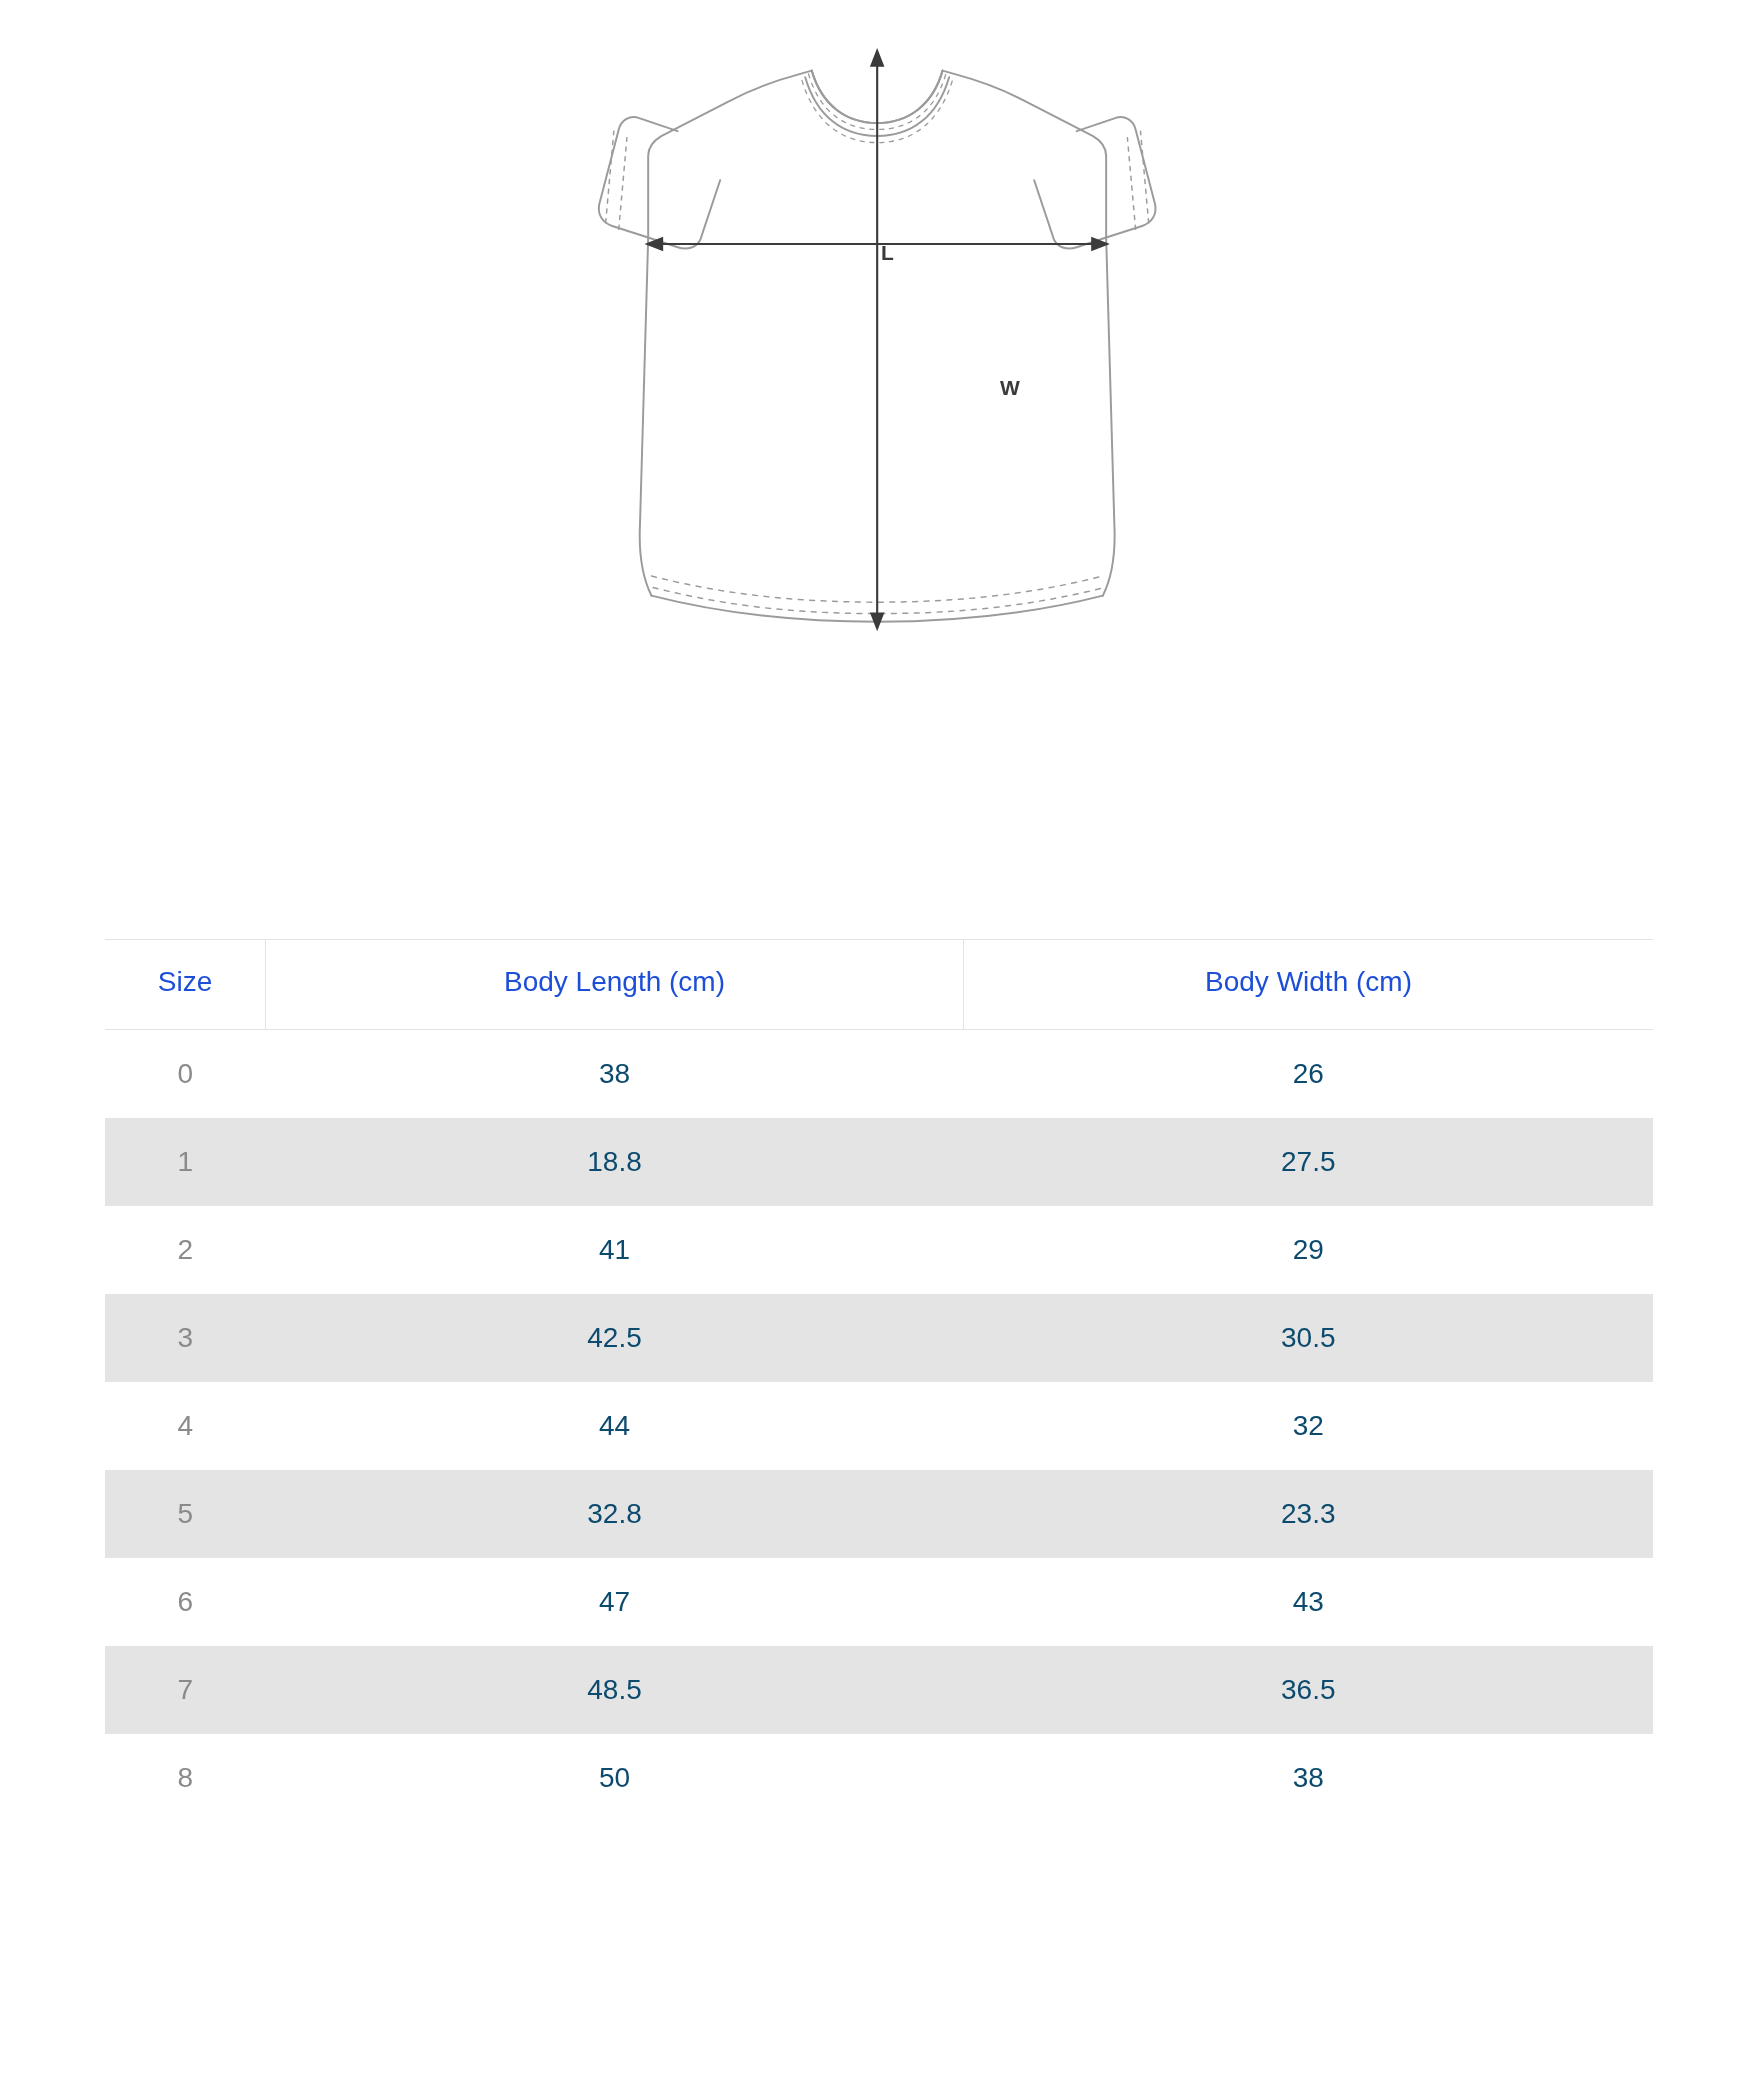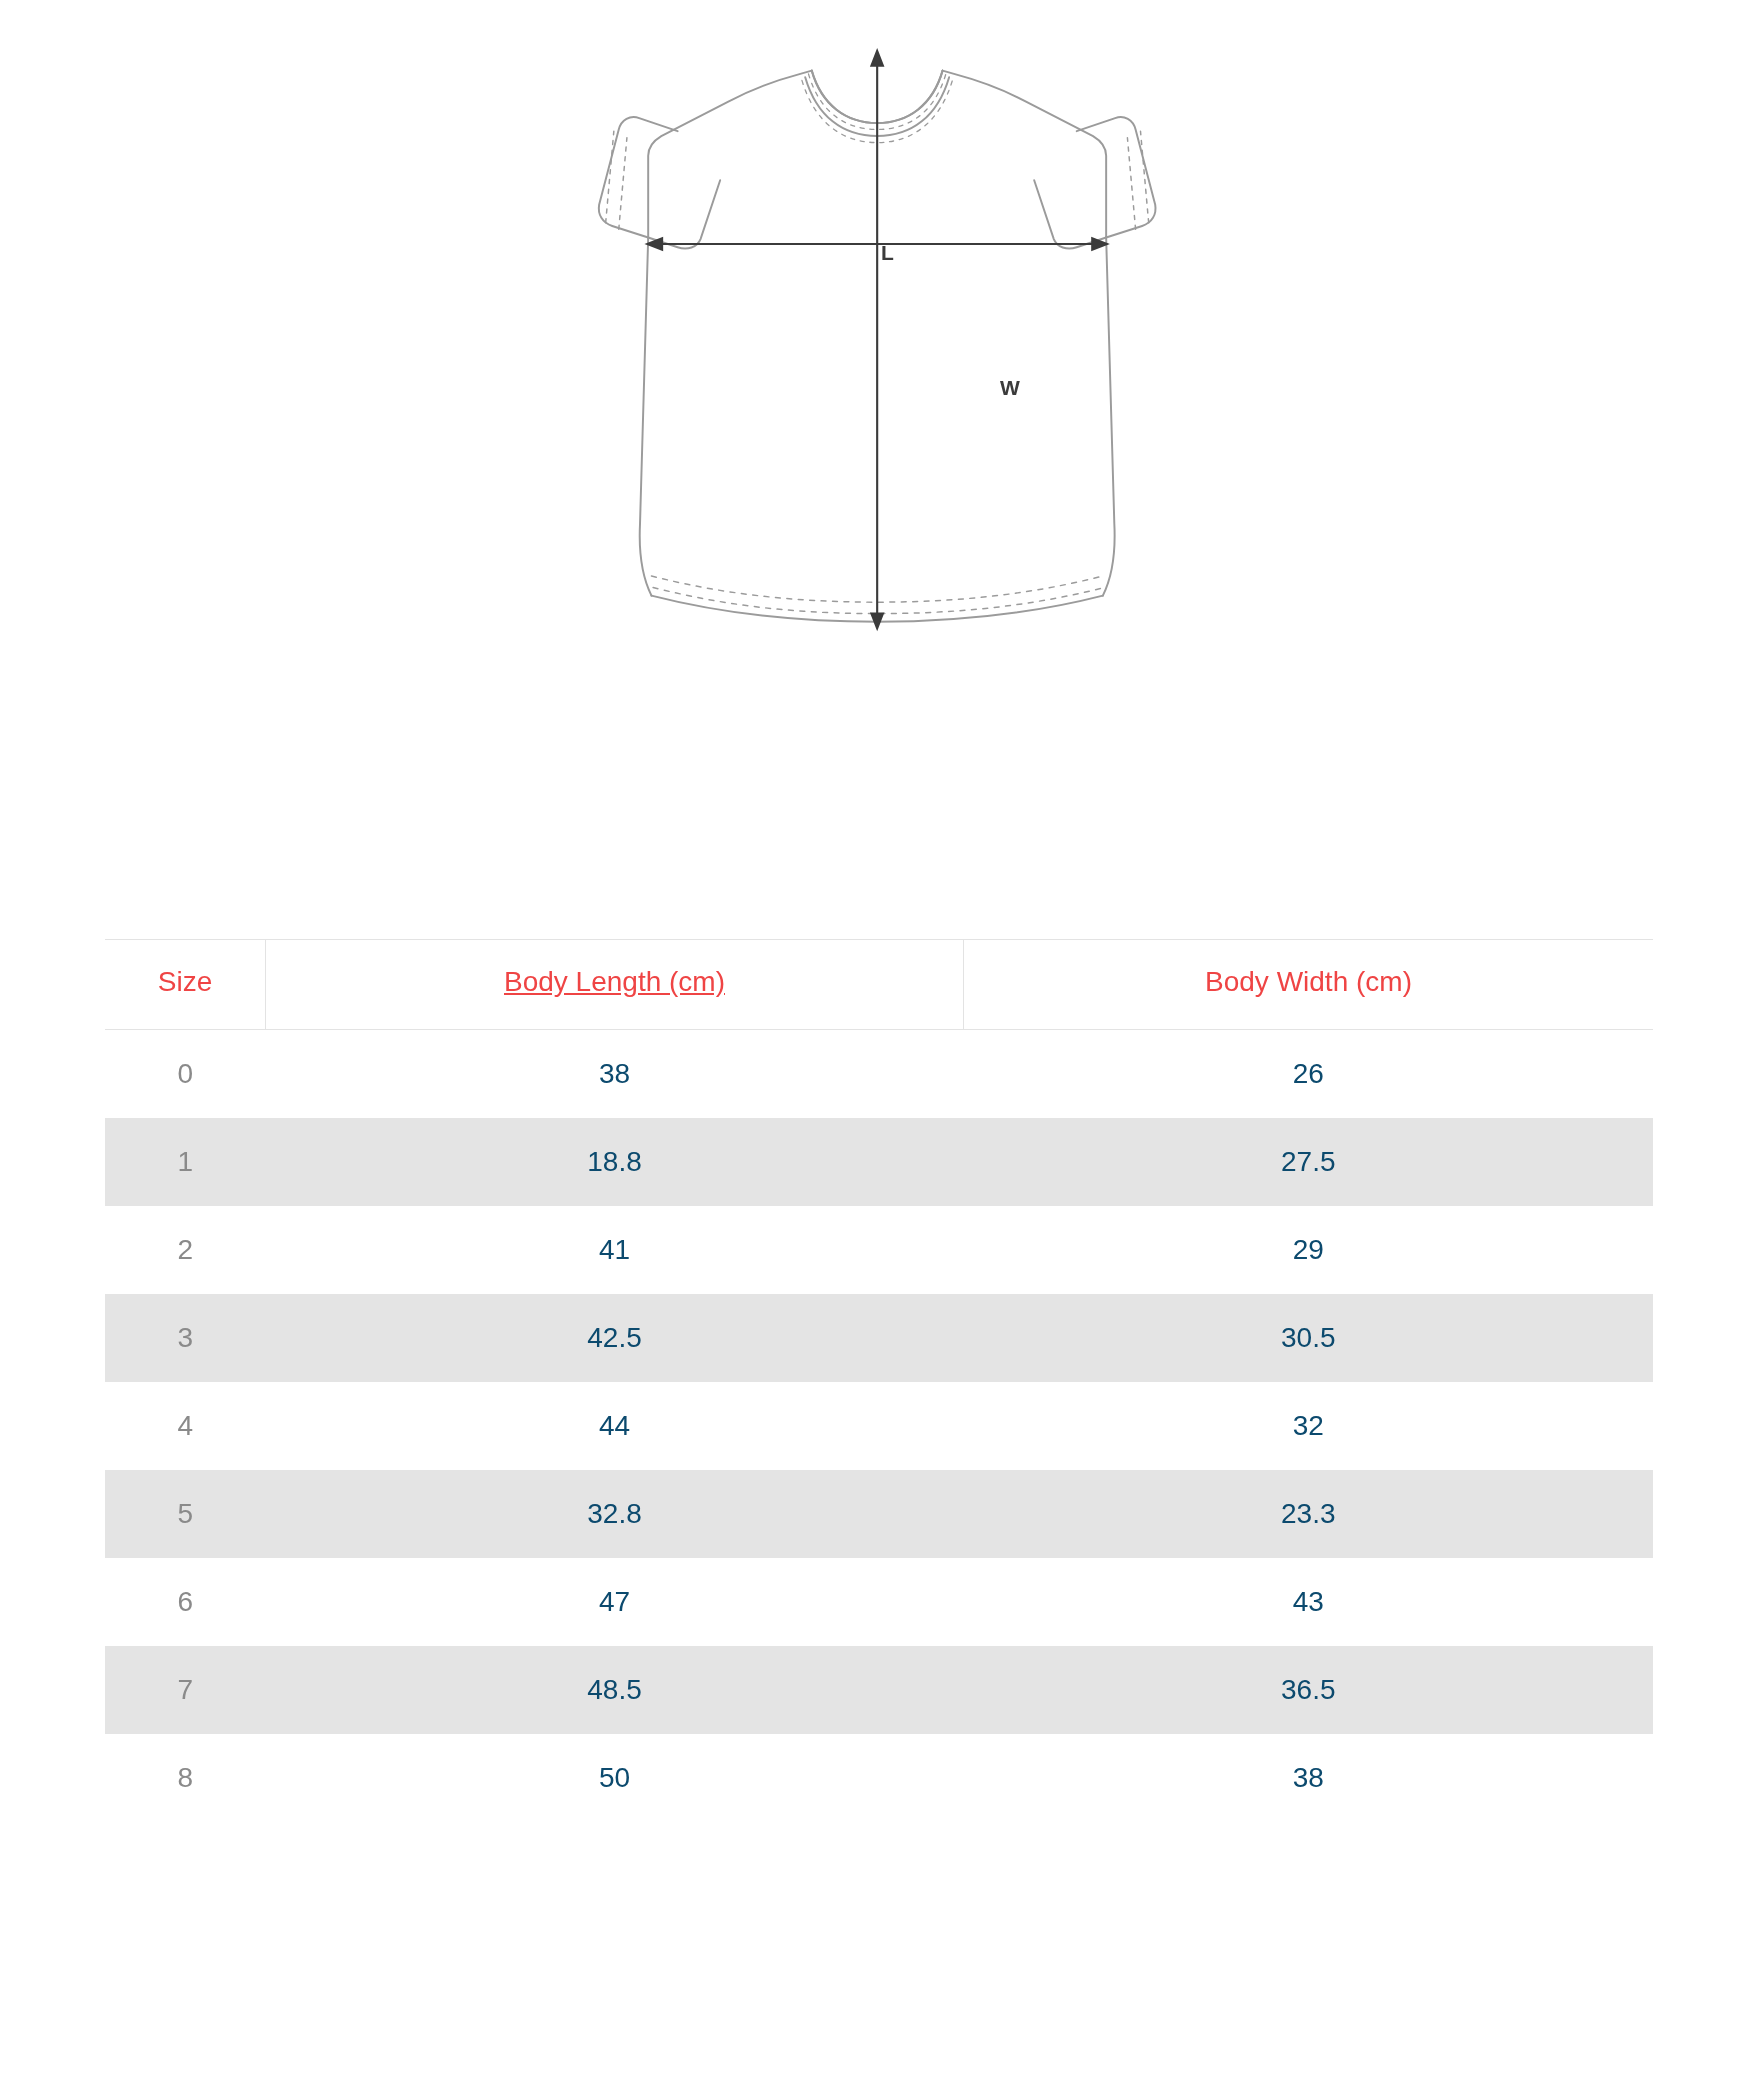--- a/index.html
+++ b/index.html
@@ -61,34 +61,33 @@
     width: 1547px;
   }
   table.size-table {
     border-collapse: collapse;
     width: 1547px;
     table-layout: fixed;
   }
   table.size-table thead th {
     font-weight: normal;
     font-size: 28px;
-    color: #ef4444;
+    color: #1d4ed8;
     padding: 26px 0 31px 0;
     border-top: 1.6px solid #e3e3e3;
     border-bottom: 1.6px solid #e3e3e3;
     vertical-align: middle;
   }
   table.size-table thead th.col-size {
     width: 160px;
     border-right: 1.6px solid #e3e3e3;
   }
   table.size-table thead th.col-length {
     width: 697px;
     border-right: 1.6px solid #e3e3e3;
-    text-decoration: underline;
   }
   table.size-table thead th.col-width {
     width: 689px;
   }
   table.size-table tbody td {
     font-size: 28px;
     color: #0c4a6e;
     text-align: center;
     padding: 28px 0;
     border: none;

